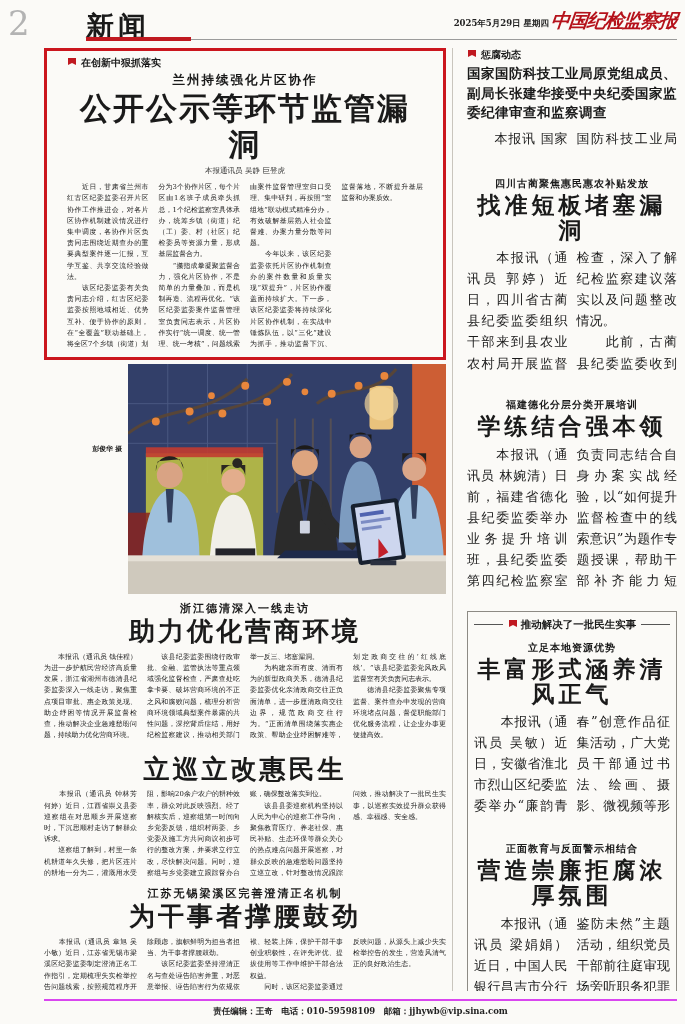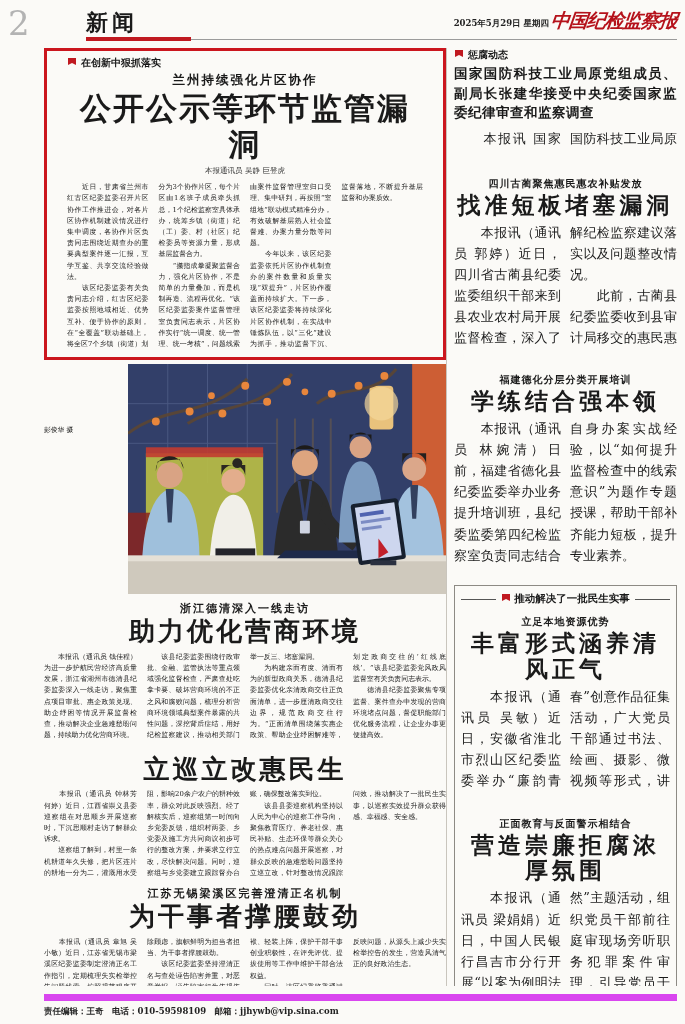--- a/index.html
+++ b/index.html
@@ -6,44 +6,44 @@
   html,body { background:#e8e6e1; }
   .page {
     width:685px; height:1024px; margin:0 auto; background:#fbfaf7;
     font-family:"DejaVu Serif","Liberation Serif",serif; color:#1a1a1a;
     position:relative; overflow:hidden; display:flex; flex-direction:column;
     padding:6px 8px 0 6px;
   }
   
   .hdr { position:relative; height:42px; flex:0 0 auto; }
   .hdr .pagenum { position:absolute; left:2px; top:0; font-size:34px; color:#b3b3b3; font-weight:400; line-height:1; }
-  .hdr .section { position:absolute; left:80px; top:2px; font-size:22px; font-weight:700; letter-spacing:4px; }
+  .hdr .section { position:absolute; left:80px; top:2px; font-size:28px; font-weight:700; letter-spacing:4px; }
   .hdr .rule { position:absolute; left:80px; right:0; top:33px; height:1px; background:#9b9b9b; }
   .hdr .rule-red { position:absolute; left:80px; top:31px; width:105px; height:4px; background:#c01920; }
   .hdr .date { position:absolute; right:128px; top:12px; font-size:8.5px; font-weight:700; color:#222; }
   .hdr .masthead { position:absolute; right:0; top:2px; font-size:19px; font-weight:900; color:#b5121b;
     font-style:italic; letter-spacing:-1px; transform:skewX(-6deg); }
   
   .main { flex:1 1 auto; display:flex; overflow:hidden; padding-left:38px; }
   .colL { flex:0 0 402px; }
-  .colR { flex:1 1 auto; border-left:1px solid #c9c5bd; margin-left:0; padding-left:7px; }
+  .colR { flex:1 1 auto; border-left:1px solid #c9c5bd; margin-left:6px; padding-left:14px; }
   
   .leadbox { border:3px solid #cb161e; padding:5px 20px 7px; }
   .tagrow { display:flex; align-items:center; gap:4px; font-size:10px; font-weight:700; }
   .flagicon { width:10px; height:10px; flex:0 0 auto; }
   .kicker { text-align:center; font-size:12.5px; font-weight:700; margin-top:2px; letter-spacing:2px; }
   .bigtitle { text-align:center; font-size:31px; font-weight:900; letter-spacing:2px; line-height:1.15; margin-top:2px; }
   .byline { text-align:center; font-size:7.5px; color:#333; margin-top:4px; }
   .body4 { margin-top:6px; column-count:4; column-gap:10px; column-fill:auto;
     font-size:6.9px; line-height:1.62; text-align:justify; white-space:pre-line; overflow:hidden; }
   .leadbody { height:168px; }
   
   .photorow { display:flex; gap:6px; margin-top:4px; }
   .capcol { flex:0 0 78px; font-size:6.8px; line-height:1.7; text-align:justify; padding-top:58px; }
-  .credit { margin-top:3px; font-weight:400; }
+  .credit { text-align:right; margin-top:22px; font-weight:700; }
   .photo { flex:1 1 auto; height:230px; }
   .photo svg { width:100%; height:100%; display:block; }
   
   .art { margin-top:7px; }
   .art .kicker { font-size:11px; }
   .title-l { text-align:center; font-size:26px; font-weight:900; letter-spacing:3px; line-height:1.1; margin-top:1px; }
   .b4a { height:96px; } .b4b { height:90px; } .b4c { height:84px; }
   
   .brief-title { font-size:13.5px; font-weight:900; line-height:1.45; text-align:justify; margin-top:2px; letter-spacing:.5px; }
   .body2 { margin-top:5px; column-count:2; column-gap:9px; column-fill:auto;
@@ -52,21 +52,21 @@
   .artR { margin-top:9px; }
   .kickerR { text-align:center; font-size:10px; font-weight:700; letter-spacing:1px; }
   .title-r { text-align:center; font-size:23px; font-weight:900; letter-spacing:4px; line-height:1.1; margin-top:1px; }
   .bra { height:158px; } .brb { height:142px; }
   .culturebox { border:1px solid #8d8a84; margin-top:9px; padding:6px 6px 4px; }
   .cbox-hdr { display:flex; align-items:center; gap:5px; }
   .cbox-hdr .line { flex:1 1 auto; height:1px; background:#555; }
   .cbox-hdr .t { font-size:10.5px; font-weight:700; display:flex; align-items:center; gap:3px; }
   .brc { height:122px; } .brd { height:130px; }
   
-  .ftr { flex:0 0 auto; border-top:7px solid #d946ef; margin:8px 0 0 38px; padding:5px 0 6px; text-align:left;
+  .ftr { flex:0 0 auto; border-top:2px solid #d946ef; margin:8px 0 0 38px; padding:5px 0 6px; text-align:center;
     font-size:8.5px; font-weight:700; color:#222; }
 </style>
 </head>
 <body>
 
 <div class="page">
 
   <div class="hdr">
     <div class="pagenum">2</div>
     <div class="section">新闻</div>

